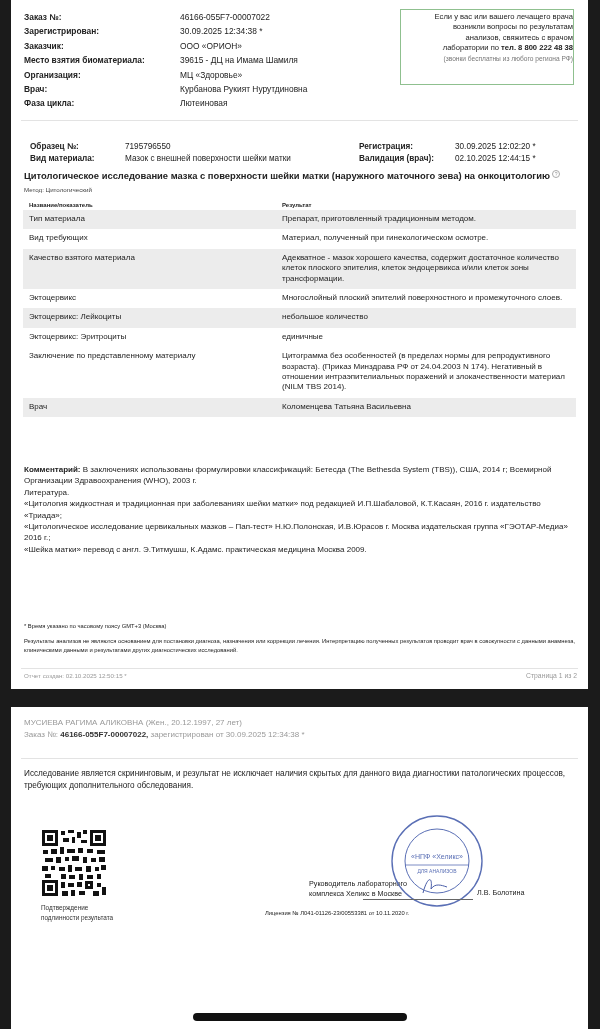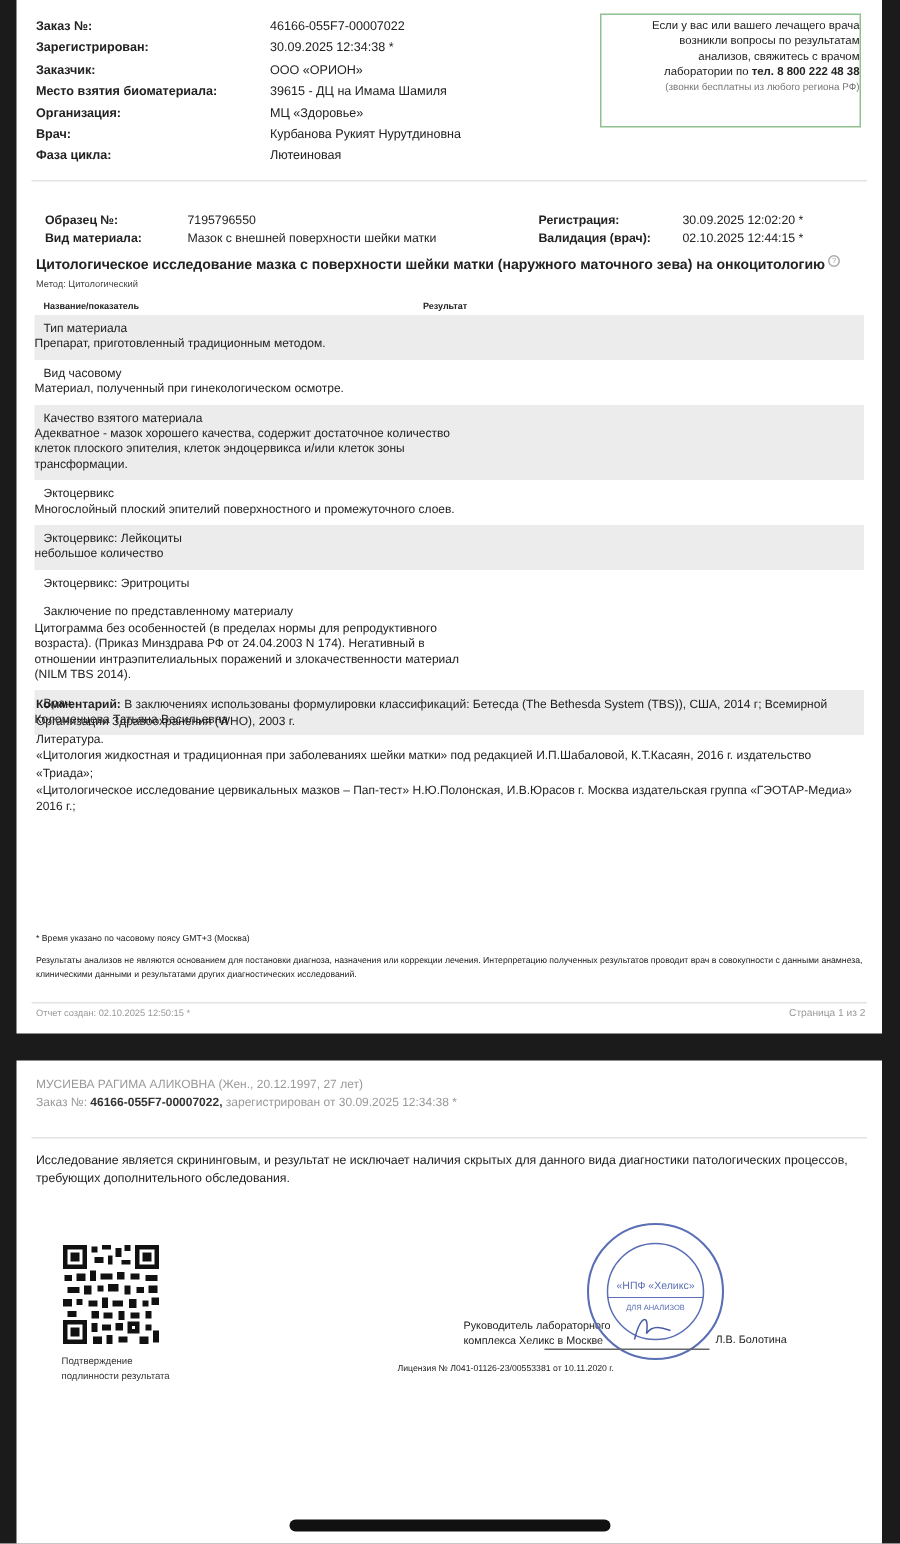--- a/index.html
+++ b/index.html
@@ -19,21 +19,21 @@
   .sample .row { display:flex; }
   .sample .k1 { width:95px; font-weight:bold; }
   .sample .v1 { width:234px; }
   .sample .k2 { width:96px; font-weight:bold; }
   .title { position:absolute; left:13px; top:174px; font-size:9.4px; font-weight:bold; width:560px; white-space:nowrap; }
   .title .q { display:inline-block; width:6px; height:6px; border:1px solid #aaa; border-radius:50%;
               font-size:5px; line-height:6px; text-align:center; color:#999; font-weight:normal; vertical-align:top; margin-left:2px; }
   .method { position:absolute; left:13px; top:190px; font-size:6.2px; color:#444; }
   .table { position:absolute; left:12px; top:204px; width:553px; font-size:8px; line-height:10.4px; }
   .thead { display:flex; font-size:6px; font-weight:bold; height:10px; }
-  .trow { display:flex; padding:4px 0 5px 0;flex-direction:column; }
+  .trow { display:flex; padding:4px 0 5px 0; }
   .trow.alt { background:#ececec; }
   .c1 { width:275px; padding-left:6px; box-sizing:border-box; }
   .c2 { width:312px; padding-right:10px; box-sizing:border-box; }
   .comment { position:absolute; left:13px; top:468px; width:555px; font-size:8px; line-height:11.4px; }
   .comment b { font-weight:bold; }
   .foot1 { position:absolute; left:13px; top:627px; font-size:5.8px; }
   .foot2 { position:absolute; left:13px; top:641px; width:555px; font-size:5.8px; line-height:9px; }
   .foot3 { position:absolute; left:13px; top:676px; font-size:6.2px; color:#9a9a9a; }
   .foot4 { position:absolute; right:11px; top:676px; font-size:6.8px; color:#9a9a9a; }
   .p2hdr { position:absolute; left:13px; top:10px; font-size:8px; line-height:12px; color:#999; }
@@ -113,53 +113,55 @@
   <div class="table">
     <div class="thead">
       <span class="c1">Название/показатель</span>
       <span class="c2">Результат</span>
     </div>
     <div class="trow alt">
         <span class="c1">Тип материала</span>
         <span class="c2">Препарат, приготовленный традиционным методом.</span>
       </div>
     <div class="trow">
-        <span class="c1">Вид часовому</span>
+        <span class="c1">Вид требующих</span>
         <span class="c2">Материал, полученный при гинекологическом осмотре.</span>
       </div>
     <div class="trow alt">
         <span class="c1">Качество взятого материала</span>
         <span class="c2">Адекватное - мазок хорошего качества, содержит достаточное количество клеток плоского эпителия, клеток эндоцервикса и/или клеток зоны трансформации.</span>
       </div>
     <div class="trow">
         <span class="c1">Эктоцервикс</span>
         <span class="c2">Многослойный плоский эпителий поверхностного и промежуточного слоев.</span>
       </div>
     <div class="trow alt">
         <span class="c1">Эктоцервикс: Лейкоциты</span>
         <span class="c2">небольшое количество</span>
       </div>
     <div class="trow">
         <span class="c1">Эктоцервикс: Эритроциты</span>
+        <span class="c2">единичные</span>
       </div>
     <div class="trow">
         <span class="c1">Заключение по представленному материалу</span>
         <span class="c2">Цитограмма без особенностей (в пределах нормы для репродуктивного возраста). (Приказ Минздрава РФ от 24.04.2003 N 174). Негативный в отношении интраэпителиальных поражений и злокачественности материал (NILM TBS 2014).</span>
       </div>
     <div class="trow alt">
         <span class="c1">Врач</span>
         <span class="c2">Коломенцева Татьяна Васильевна</span>
       </div>
   </div>
 
   <div class="comment">
     <div><b>Комментарий:</b><span> В заключениях использованы формулировки классификаций: Бетесда (The Bethesda System (TBS)), США, 2014 г; Всемирной Организации Здравоохранения (WHO), 2003 г.</span></div>
     <div>Литература.</div>
     <div>«Цитология жидкостная и традиционная при заболеваниях шейки матки» под редакцией И.П.Шабаловой, К.Т.Касаян, 2016 г. издательство «Триада»;</div>
     <div>«Цитологическое исследование цервикальных мазков – Пап-тест» Н.Ю.Полонская, И.В.Юрасов г. Москва издательская группа «ГЭОТАР-Медиа» 2016 г.;</div>
+    <div>«Шейка матки» перевод с англ. Э.Титмушш, К.Адамс. практическая медицина Москва 2009.</div>
   </div>
 
   <div class="foot1">* Время указано по часовому поясу GMT+3 (Москва)</div>
   <div class="foot2">Результаты анализов не являются основанием для постановки диагноза, назначения или коррекции лечения. Интерпретацию полученных результатов проводит врач в совокупности с данными анамнеза, клиническими данными и результатами других диагностических исследований.</div>
   <div class="sep" style="top:672px;"></div>
   <div class="foot3">Отчет создан: 02.10.2025 12:50:15 *</div>
   <div class="foot4">Страница 1 из 2</div>
 </div>
 
 <div class="page page2">

